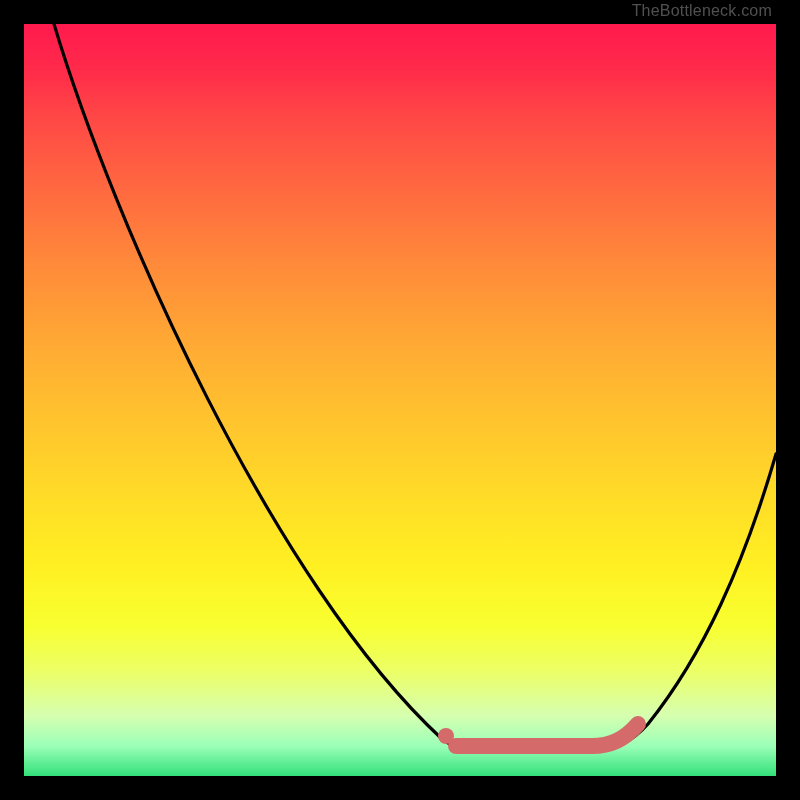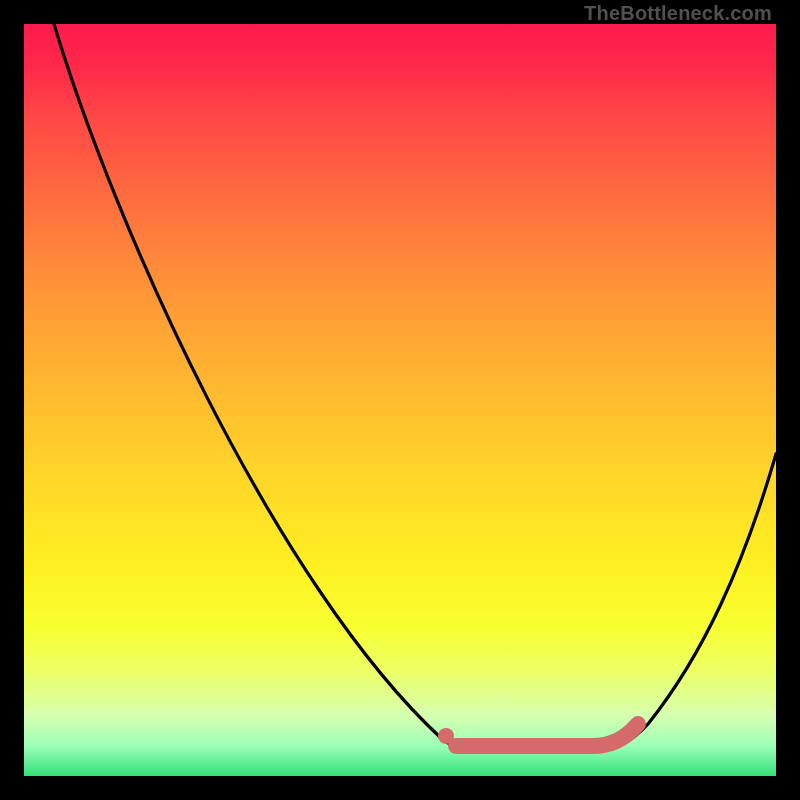--- a/index.html
+++ b/index.html
@@ -35,24 +35,24 @@
       #d6ffb0 92%,
       #9bffb8 96%,
       #33e07a 100%
     );
   }
   .watermark {
     position: absolute;
     top: 2px;
     right: 28px;
     font-family: Arial, Helvetica, sans-serif;
-    font-size: 20px;
+    font-size: 16px;
     color: #505050;
     letter-spacing: 0.2px;
-    font-weight: 700;
+    font-weight: 400;
   }
   .curve-svg {
     position: absolute;
     inset: 0;
     width: 100%;
     height: 100%;
   }
 </style>
 </head>
 <body>

